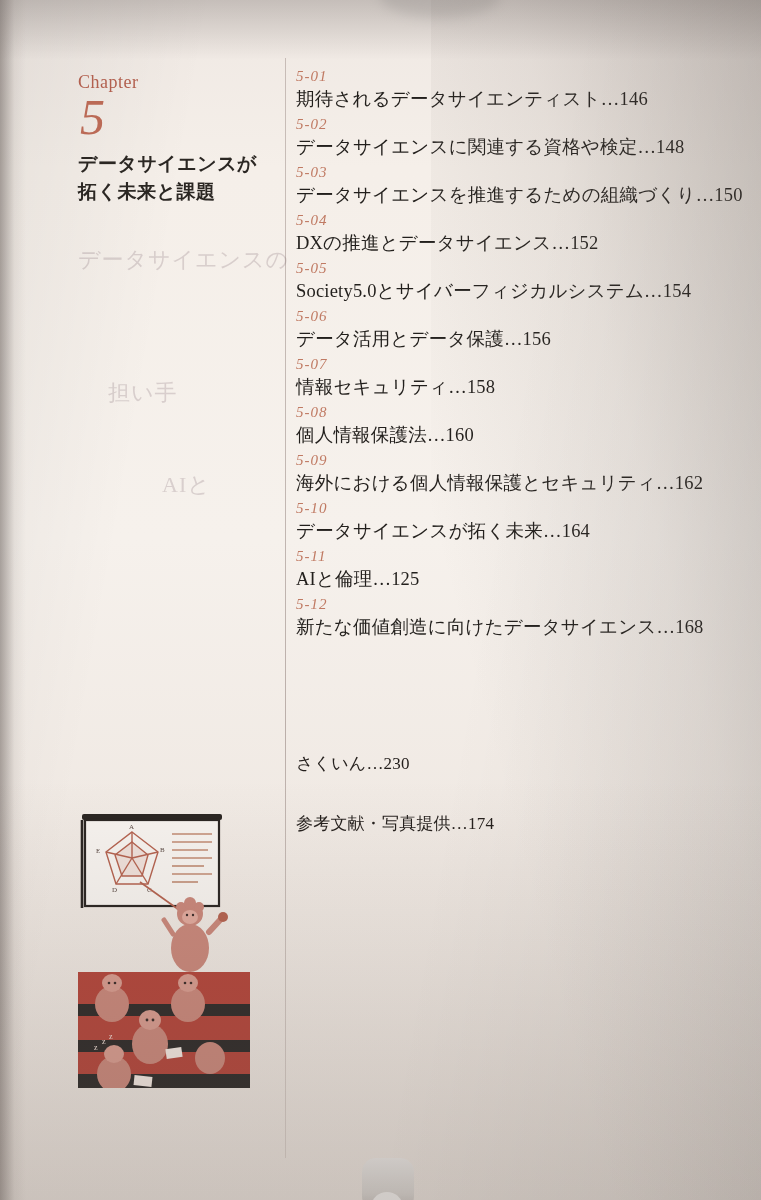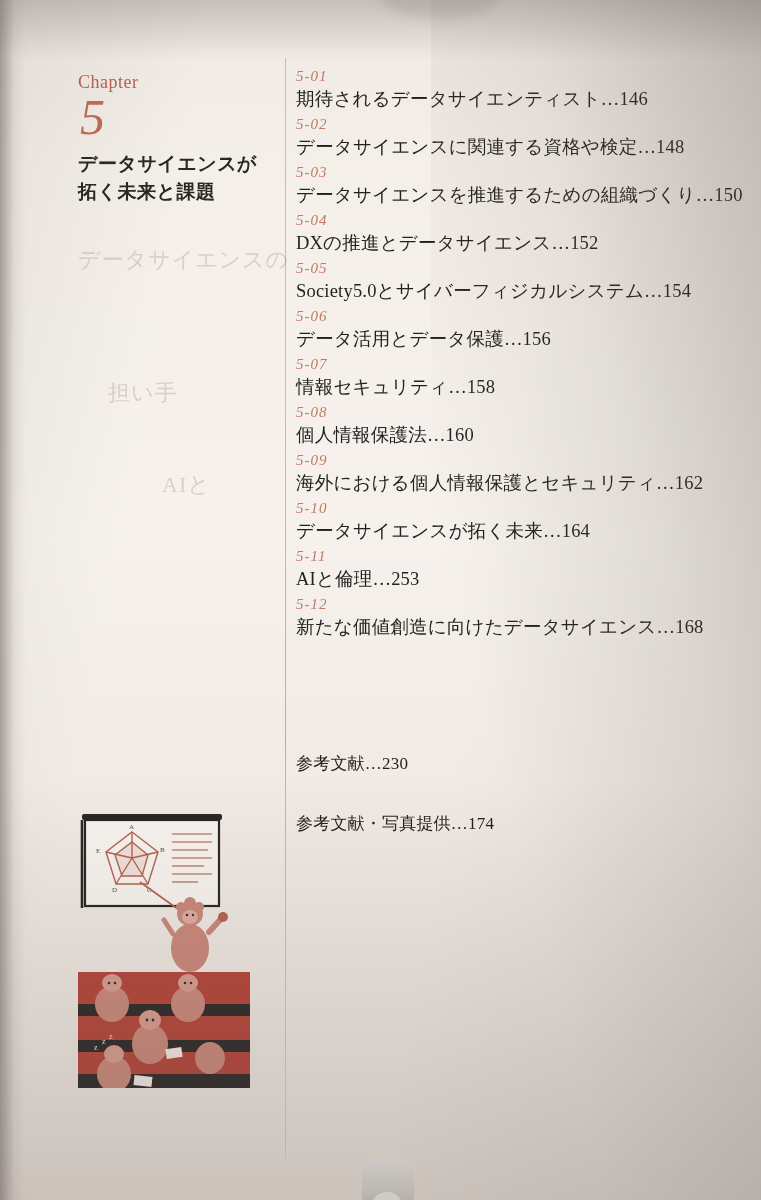--- a/index.html
+++ b/index.html
@@ -250,32 +250,32 @@
       <div class="toc-title"><span>海外における個人情報保護とセキュリティ</span><span class="pg">…</span><span class="pg">162</span></div>
     </div>
 
     <div class="toc-item">
       <div class="toc-num">5-10</div>
       <div class="toc-title"><span>データサイエンスが拓く未来</span><span class="pg">…</span><span class="pg">164</span></div>
     </div>
 
     <div class="toc-item">
       <div class="toc-num">5-11</div>
-      <div class="toc-title"><span>AIと倫理</span><span class="pg">…</span><span class="pg">253</span></div>
+      <div class="toc-title"><span>AIと倫理</span><span class="pg">…</span><span class="pg">125</span></div>
     </div>
 
     <div class="toc-item">
       <div class="toc-num">5-12</div>
       <div class="toc-title"><span>新たな価値創造に向けたデータサイエンス</span><span class="pg">…</span><span class="pg">168</span></div>
     </div>
 
   </div>
 
   <div class="extras">
-    <div class="extra-line"><span>参考文献</span><span>…</span><span>230</span></div>
+    <div class="extra-line"><span>さくいん</span><span>…</span><span>230</span></div>
     <div class="extra-line"><span>参考文献・写真提供</span><span>…</span><span>174</span></div>
   </div>
 
   <div class="illus">
     <svg width="172" height="280" viewBox="0 0 172 280" xmlns="http://www.w3.org/2000/svg">
 
       <rect x="4" y="6" width="140" height="6" rx="2" fill="#2a2522"></rect>
       <rect x="7" y="12" width="134" height="86" fill="#f6f2ee" stroke="#2a2522" stroke-width="2.2"></rect>
       <line x1="4" y1="12" x2="4" y2="100" stroke="#2a2522" stroke-width="2.6"></line>
 

